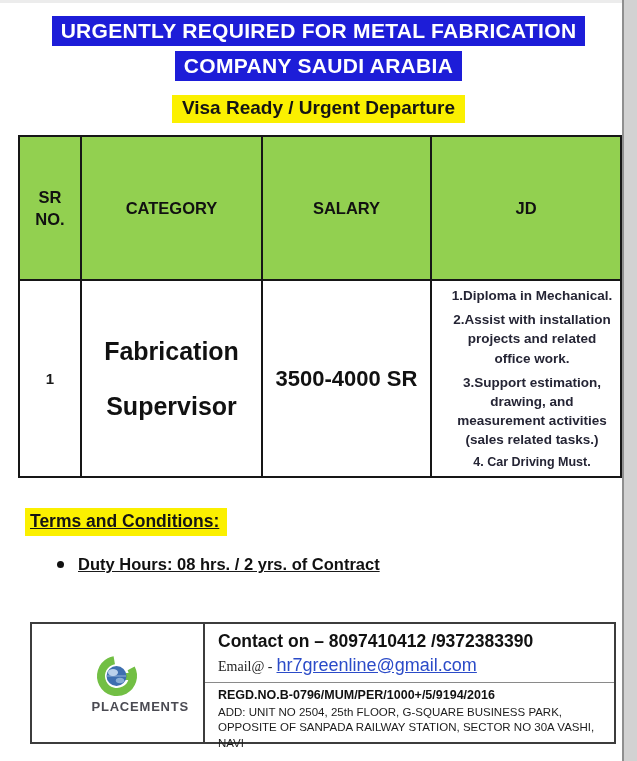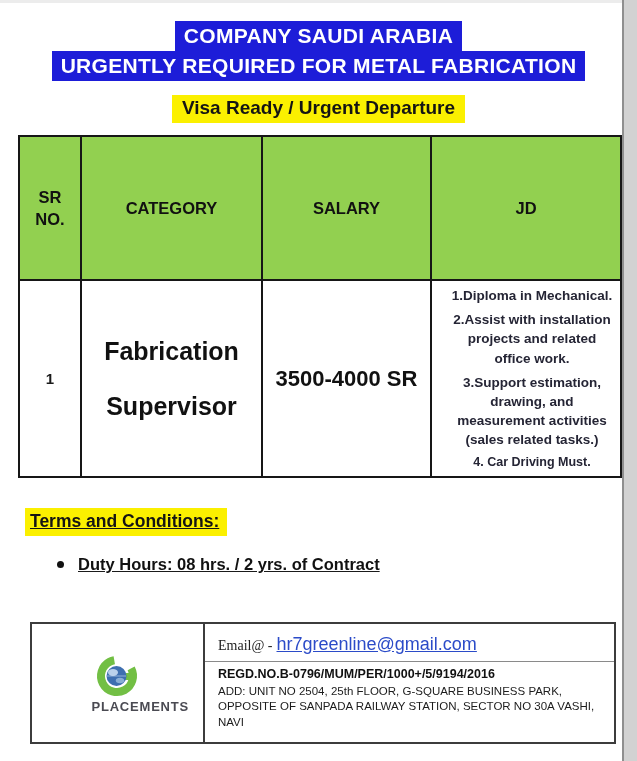--- a/index.html
+++ b/index.html
@@ -209,24 +209,24 @@
   }
 </style>
 </head>
 <body>
 
 <div class="top-edge"></div>
 <div class="right-strip"></div>
 
 <div class="header">
   <div>
+    <span class="title-line">URGENTLY REQUIRED FOR METAL FABRICATION</span>
+  </div>
+  <div>
     <span class="title-line second">COMPANY SAUDI ARABIA</span>
-  </div>
-  <div>
-    <span class="title-line">URGENTLY REQUIRED FOR METAL FABRICATION</span>
   </div>
   <div class="subtitle-wrap">
     <span class="subtitle">Visa Ready / Urgent Departure</span>
   </div>
 </div>
 
 <table class="jobs">
   <colgroup>
     <col class="c-sr">
       <col class="c-cat">
@@ -270,20 +270,21 @@
       <circle cx="23" cy="22" r="16" fill="none" stroke="#72bf44" stroke-width="8" stroke-dasharray="80 21" transform="rotate(-28 23 22)"></circle>
       <rect x="28" y="19" width="14" height="7" fill="#72bf44"></rect>
       <circle cx="22.5" cy="22" r="10" fill="#3e6fb0"></circle>
       <ellipse cx="19" cy="18.5" rx="5" ry="3.4" fill="#c8dcf2" opacity="0.9"></ellipse>
       <ellipse cx="26" cy="26.5" rx="4.2" ry="2.8" fill="#9cbede" opacity="0.8"></ellipse>
       <path d="M13 22 h19" stroke="#dce9f7" stroke-width="0.8" fill="none" opacity="0.7"></path>
     </svg>
     <div class="brand-sub">PLACEMENTS</div>
   </div>
   <div class="contact-cell">
+    <div class="contact-line">Contact on – 8097410412 /9372383390</div>
     <div class="email-line">
       <span class="email-label">Email@ -</span>
       <a class="email-link" href="#">hr7greenline@gmail.com</a>
     </div>
     <hr class="footer-divider">
     <div class="regd-line">REGD.NO.B-0796/MUM/PER/1000+/5/9194/2016</div>
     <div class="address-line">ADD: UNIT NO 2504,  25th FLOOR, G-SQUARE BUSINESS PARK, OPPOSITE OF SANPADA RAILWAY STATION, SECTOR NO 30A VASHI, NAVI</div>
   </div>
 </div>
 

